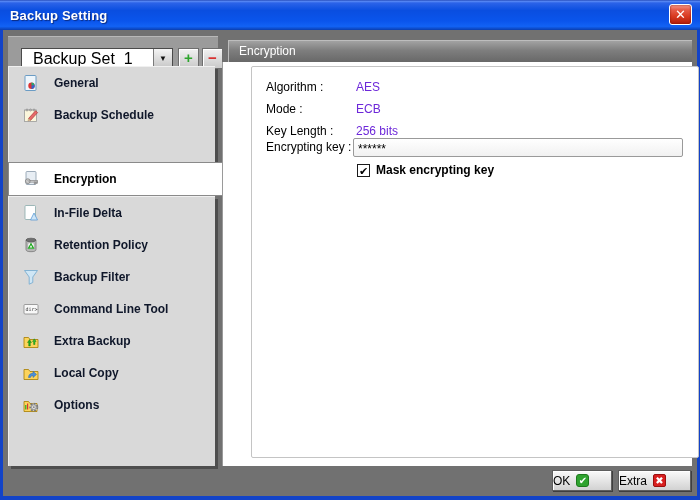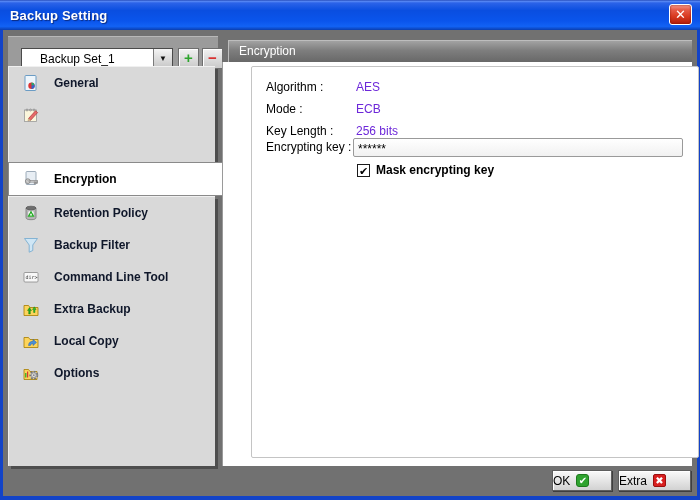--- a/index.html
+++ b/index.html
@@ -21,21 +21,21 @@
     box-shadow:inset 0 0 2px #7a0c00; cursor:default; }
 
   
   .client { position:absolute; left:3px; top:30px; width:694px; height:466px; background:#717171; }
 
   
   .set-strip { position:absolute; left:5px; top:6px; width:210px; height:30px; background:#9b9b9b;
     border-top:1px solid #b8b8b8; }
   .combo { position:absolute; left:13px; top:11px; width:152px; height:21px; background:#fff;
     border:1px solid #4a4a4a; display:flex; align-items:center; }
-  .combo-value { flex:1; padding-left:18px; font-size:12px; }
+  .combo-value { flex:1; padding-left:11px; font-size:16px; }
   .combo-arrow { width:19px; height:100%; border-left:1px solid #7a7a7a;
     background:linear-gradient(180deg,#f4f4f4,#c6c6c6); display:flex; align-items:center; justify-content:center;
     font-size:8px; color:#111; }
   .mini-btn { position:absolute; top:11px; width:21px; height:21px;
     background:linear-gradient(180deg,#f2f2f2,#c9c9c9); border:1px solid #6e6e6e;
     box-shadow:inset 1px 1px 0 #fff; text-align:center; font-weight:bold; font-size:15px; line-height:18px; }
   .btn-add { left:170px; color:#2ca52c; }
   .btn-remove { left:194px; color:#d82a2a; }
 
   
@@ -149,20 +149,21 @@
         <span class="ic">
           <svg viewBox="0 0 18 18" width="18" height="18">
             <rect x="2.5" y="4" width="12" height="11.5" fill="#fbf6dc" stroke="#999" stroke-width="0.8"></rect>
             <circle cx="5" cy="4" r="1" fill="none" stroke="#888" stroke-width="0.7"></circle>
             <circle cx="8.5" cy="4" r="1" fill="none" stroke="#888" stroke-width="0.7"></circle>
             <circle cx="12" cy="4" r="1" fill="none" stroke="#888" stroke-width="0.7"></circle>
             <path d="M6.5 12.5 L13.5 4.8 L15.6 6.6 L8.6 14.3 Z" fill="#e66a6a" stroke="#a33" stroke-width="0.7"></path>
             <path d="M6.5 12.5 L8.6 14.3 L6 15 Z" fill="#f2cfa0" stroke="#a86" stroke-width="0.5"></path>
           </svg>
         </span>
+        <span class="lbl">Backup Schedule</span>
       </div>
     </div>
 
     <div class="side-selected">
       <span class="ic">
         <svg viewBox="0 0 18 18" width="18" height="18">
           <rect x="4" y="1.5" width="10" height="13" rx="1" fill="#e8eef4" stroke="#8899aa" stroke-width="0.8"></rect>
           <circle cx="5.8" cy="11.2" r="2.4" fill="#d6d6d6" stroke="#777" stroke-width="0.8"></circle>
           <circle cx="5.8" cy="11.2" r="0.9" fill="#fff" stroke="#777" stroke-width="0.5"></circle>
           <rect x="8" y="10.4" width="7.5" height="1.7" fill="#d6d6d6" stroke="#777" stroke-width="0.6"></rect>
@@ -170,20 +171,29 @@
           <rect x="14.2" y="12" width="1.2" height="1.4" fill="#d6d6d6" stroke="#777" stroke-width="0.6"></rect>
         </svg>
       </span>
       <span class="lbl">Encryption</span>
     </div>
 
     <div class="side-group group-2">
       <div class="side-item">
         <span class="ic">
           <svg viewBox="0 0 18 18" width="18" height="18">
+            <rect x="3" y="1.5" width="10.5" height="14" rx="1" fill="#fff" stroke="#8aa" stroke-width="0.8"></rect>
+            <path d="M8.5 16 L12 9 L15.5 16 Z" fill="#cfe6f7" stroke="#5b9bd5" stroke-width="0.8"></path>
+          </svg>
+        </span>
+        <span class="lbl">In-File Delta</span>
+      </div>
+      <div class="side-item">
+        <span class="ic">
+          <svg viewBox="0 0 18 18" width="18" height="18">
             <path d="M4 4 h10 v9.5 a5 2.2 0 0 1 -10 0 Z" fill="#b8b8b8" stroke="#777" stroke-width="0.8"></path>
             <ellipse cx="9" cy="4" rx="5" ry="1.8" fill="#6e6e6e" stroke="#555" stroke-width="0.7"></ellipse>
             <rect x="6" y="7" width="6" height="6" rx="1" fill="#fff" stroke="#999" stroke-width="0.5"></rect>
             <path d="M9 7.8 L11.4 12.2 L6.6 12.2 Z" fill="none" stroke="#2a2" stroke-width="1.3"></path>
           </svg>
         </span>
         <span class="lbl">Retention Policy</span>
       </div>
       <div class="side-item">
         <span class="ic">

